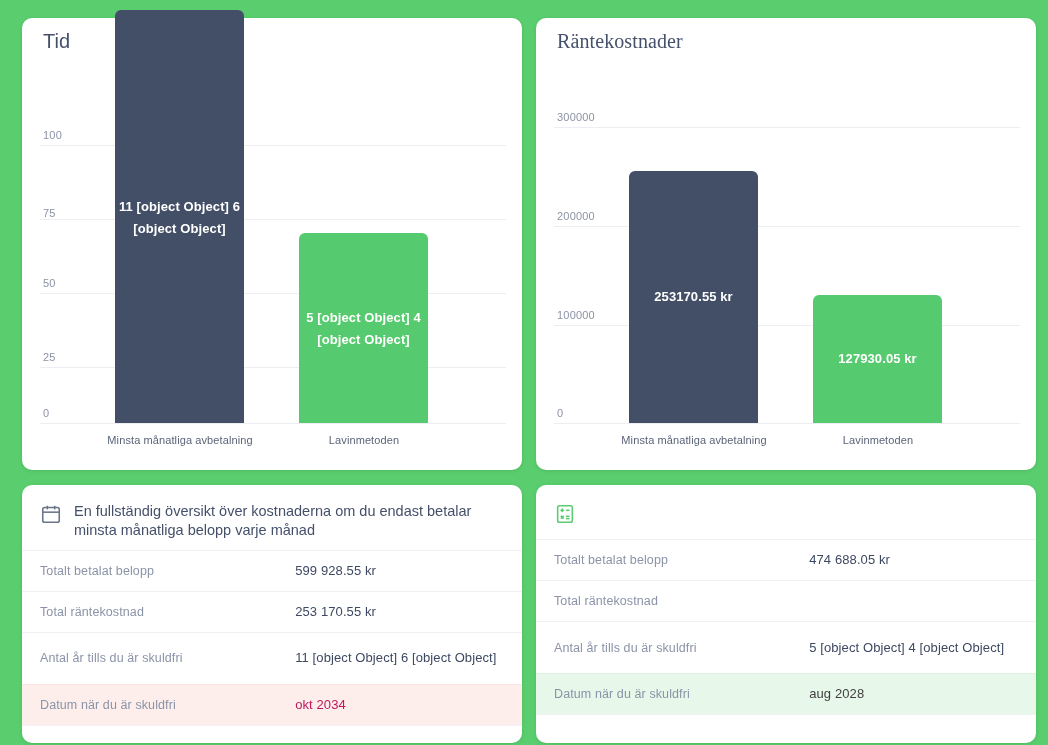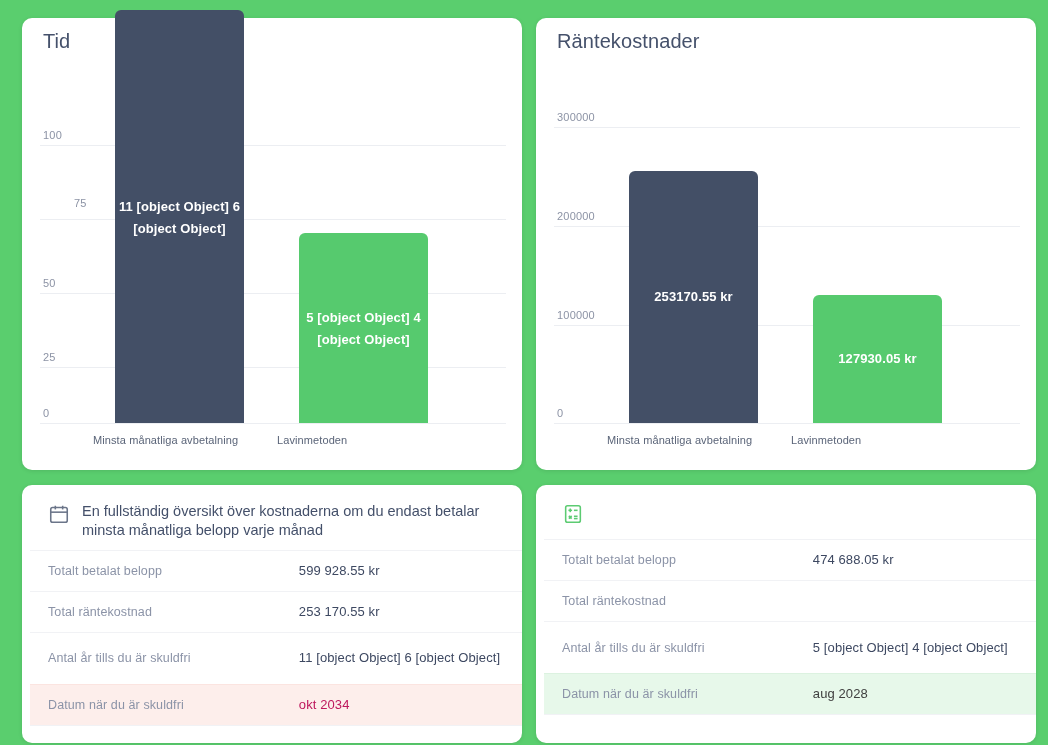--- a/index.html
+++ b/index.html
@@ -22,23 +22,23 @@
 
   
   .card {
     position: absolute;
     background: #ffffff;
     border-radius: 10px;
     box-shadow: 0 1px 4px rgba(0,0,0,0.10);
   }
   .chart-card { top: 18px; height: 452px; overflow: visible; }
   .chart-card.left  { left: 22px;  width: 500px; }
-  .chart-card.right { left: 536px; width: 500px; }
-
-  .table-card { top: 485px; height: 258px; padding-left: 8px; }
+  .chart-card.right { left: 536px; width: 500px; font-family: Liberation Serif, serif; }
+
+  .table-card { top: 485px; height: 258px; }
   .table-card.left  { left: 22px;  width: 500px; }
   .table-card.right { left: 536px; width: 500px; }
 
   
   .chart-title {
     position: absolute;
     top: 12px;
     left: 21px;
     font-size: 20px;
     color: #45516b;
@@ -81,20 +81,21 @@
     font-weight: bold;
     text-align: center;
     line-height: 22px;
     letter-spacing: .1px;
   }
 
   .xtick {
     position: absolute;
     font-size: 11px;
     color: #5a6478;
+    text-align: center;
     letter-spacing: .1px;
   }
 
   
   .tc-head {
     display: flex;
     align-items: flex-start;
     gap: 12px;
     padding: 16px 18px 10px 18px;
   }
@@ -145,21 +146,21 @@
   </div>
 
   <div class="plot" style="left:22px; top:18px;">
     <div class="gridline" style="top:127px; left:18px; width:466px;"></div>
     <div class="gridline" style="top:201px; left:18px; width:466px;"></div>
     <div class="gridline" style="top:275px; left:18px; width:466px;"></div>
     <div class="gridline" style="top:349px; left:18px; width:466px;"></div>
     <div class="gridline" style="top:405px; left:18px; width:466px;"></div>
 
     <div class="ytick" style="top:127px; left:21px;">100</div>
-    <div class="ytick" style="top:195px; left:21px;margin-left:31px;">75</div>
+    <div class="ytick" style="top:205px; left:21px;">75</div>
     <div class="ytick" style="top:275px; left:21px;">50</div>
     <div class="ytick" style="top:349px; left:21px;">25</div>
     <div class="ytick" style="top:405px; left:21px;">0</div>
 
     <div class="bar dark" style="left:93px; top:-8px; width:129px; height:413px;"></div>
     <div class="bar green" style="left:277px; top:215px; width:129px; height:190px;"></div>
 
     <div class="barlabel" style="left:93px; top:178px; width:129px;">11 [object Object] 6 [object Object]</div>
     <div class="barlabel" style="left:273px; top:289px; width:137px;">5 [object Object] 4 [object Object]</div>
 

